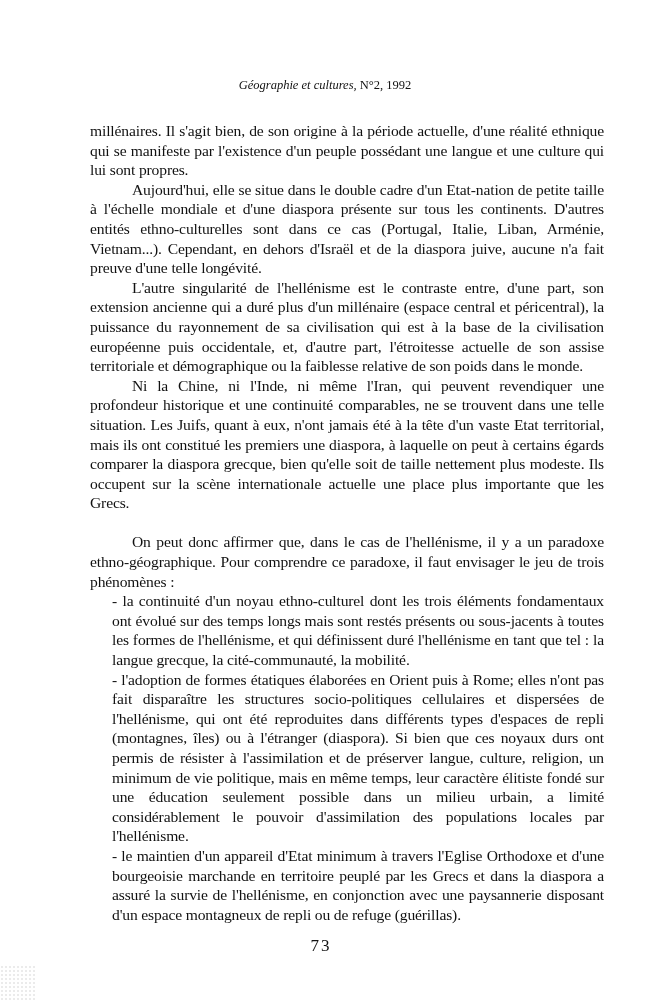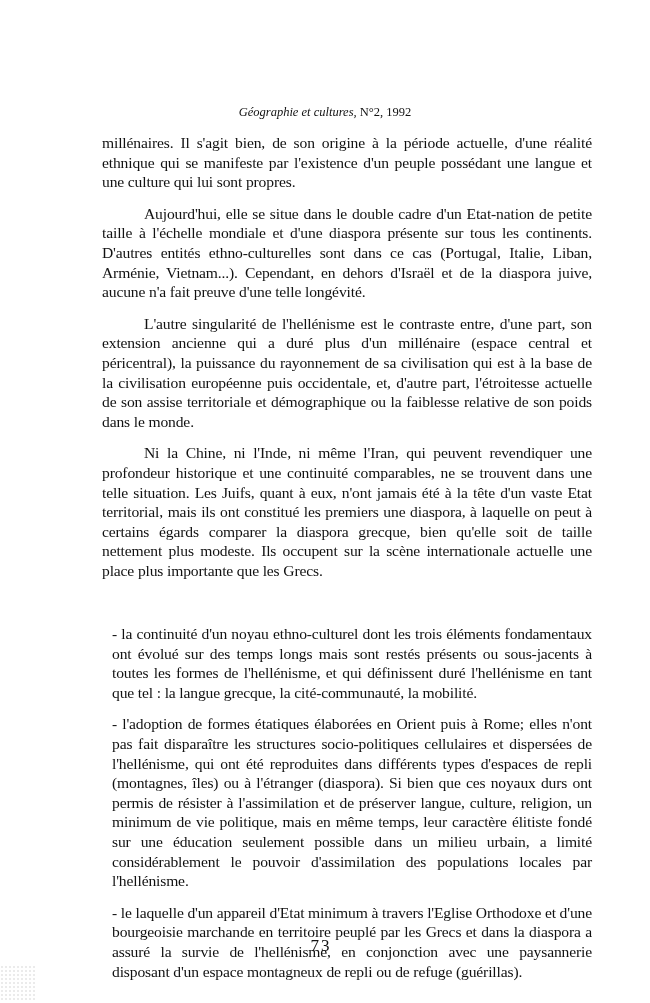--- a/index.html
+++ b/index.html
@@ -1,23 +1,23 @@
 <!DOCTYPE html>
 <html><head>
   <meta charset="utf-8">
   <style>
     html, body { margin: 0; padding: 0; background: #ffffff; }
     body { width: 650px; height: 1003px; position: relative; overflow: hidden;
       font-family: "Liberation Serif", "DejaVu Serif", serif; color: #111; }
     .header { position: absolute; top: 78px; left: 0; width: 650px; text-align: center;
-      font-size: 12.5px; margin-top: 27px; }
+      font-size: 12.5px; }
     .header i { font-style: italic; }
     .body { position: absolute; top: 121px; left: 90px; width: 514px;
       font-size: 15.6px; line-height: 19.6px; text-align: justify; letter-spacing: -0.15px; }
-    .body p { margin: 12px; }
+    .body p { margin: 0; }
     .indent { text-indent: 42px; }
     .gap { height: 19.6px; }
     .bullet { margin-left: 22px !important; }
     .footer { position: absolute; top: 936px; left: 0; width: 642px; text-align: center;
       font-size: 17px; letter-spacing: 2px; }
     .speck { position: absolute; left: 0; top: 965px; width: 36px; height: 36px;
       background: radial-gradient(circle, rgba(0,0,0,0.08) 1px, transparent 1px) 0 0 / 4px 4px; }
   </style>
 </head>
 <body>
@@ -25,20 +25,21 @@
 <div class="header">
   <i>Géographie et cultures,</i><span> N°2, 1992</span>
 </div>
 
 <div class="body">
   <p>millénaires. Il s'agit bien, de son origine à la période actuelle, d'une réalité ethnique qui se manifeste par l'existence d'un peuple possédant une langue et une culture qui lui sont propres.</p>
   <p class="indent">Aujourd'hui, elle se situe dans le double cadre d'un Etat-nation de petite taille à l'échelle mondiale et d'une diaspora présente sur tous les continents. D'autres entités ethno-culturelles sont dans ce cas (Portugal, Italie, Liban, Arménie, Vietnam...). Cependant, en dehors d'Israël et de la diaspora juive, aucune n'a fait preuve d'une telle longévité.</p>
   <p class="indent">L'autre singularité de l'hellénisme est le contraste entre, d'une part, son extension ancienne qui a duré plus d'un millénaire (espace central et péricentral), la puissance du rayonnement de sa civilisation qui est à la base de la civilisation européenne puis occidentale, et, d'autre part, l'étroitesse actuelle de son assise territoriale et démographique ou la faiblesse relative de son poids dans le monde.</p>
   <p class="indent">Ni la Chine, ni l'Inde, ni même l'Iran, qui peuvent revendiquer une profondeur historique et une continuité comparables, ne se trouvent dans une telle situation. Les Juifs, quant à eux, n'ont jamais été à la tête d'un vaste Etat territorial, mais ils ont constitué les premiers une diaspora, à laquelle on peut à certains égards comparer la diaspora grecque, bien qu'elle soit de taille nettement plus modeste. Ils occupent sur la scène internationale actuelle une place plus importante que les Grecs.</p>
   <div class="gap"></div>
+  <p class="indent">On peut donc affirmer que, dans le cas de l'hellénisme, il y a un paradoxe ethno-géographique. Pour comprendre ce paradoxe, il faut envisager le jeu de trois phénomènes :</p>
   <p class="bullet">- la continuité d'un noyau ethno-culturel dont les trois éléments fondamentaux ont évolué sur des temps longs mais sont restés présents ou sous-jacents à toutes les formes de l'hellénisme, et qui définissent duré l'hellénisme en tant que tel : la langue grecque, la cité-communauté, la mobilité.</p>
   <p class="bullet">- l'adoption de formes étatiques élaborées en Orient puis à Rome; elles n'ont pas fait disparaître les structures socio-politiques cellulaires et dispersées de l'hellénisme, qui ont été reproduites dans différents types d'espaces de repli (montagnes, îles) ou à l'étranger (diaspora). Si bien que ces noyaux durs ont permis de résister à l'assimilation et de préserver langue, culture, religion, un minimum de vie politique, mais en même temps, leur caractère élitiste fondé sur une éducation seulement possible dans un milieu urbain, a limité considérablement le pouvoir d'assimilation des populations locales par l'hellénisme.</p>
-  <p class="bullet">- le laquelle d'un appareil d'Etat minimum à travers l'Eglise Orthodoxe et d'une bourgeoisie marchande en territoire peuplé par les Grecs et dans la diaspora a assuré la survie de l'hellénisme, en conjonction avec une paysannerie disposant d'un espace montagneux de repli ou de refuge (guérillas).</p>
+  <p class="bullet">- le maintien d'un appareil d'Etat minimum à travers l'Eglise Orthodoxe et d'une bourgeoisie marchande en territoire peuplé par les Grecs et dans la diaspora a assuré la survie de l'hellénisme, en conjonction avec une paysannerie disposant d'un espace montagneux de repli ou de refuge (guérillas).</p>
   <div class="gap"></div>
 </div>
 
 <div class="footer">73</div>
 <div class="speck"></div>
 
 </body></html>

